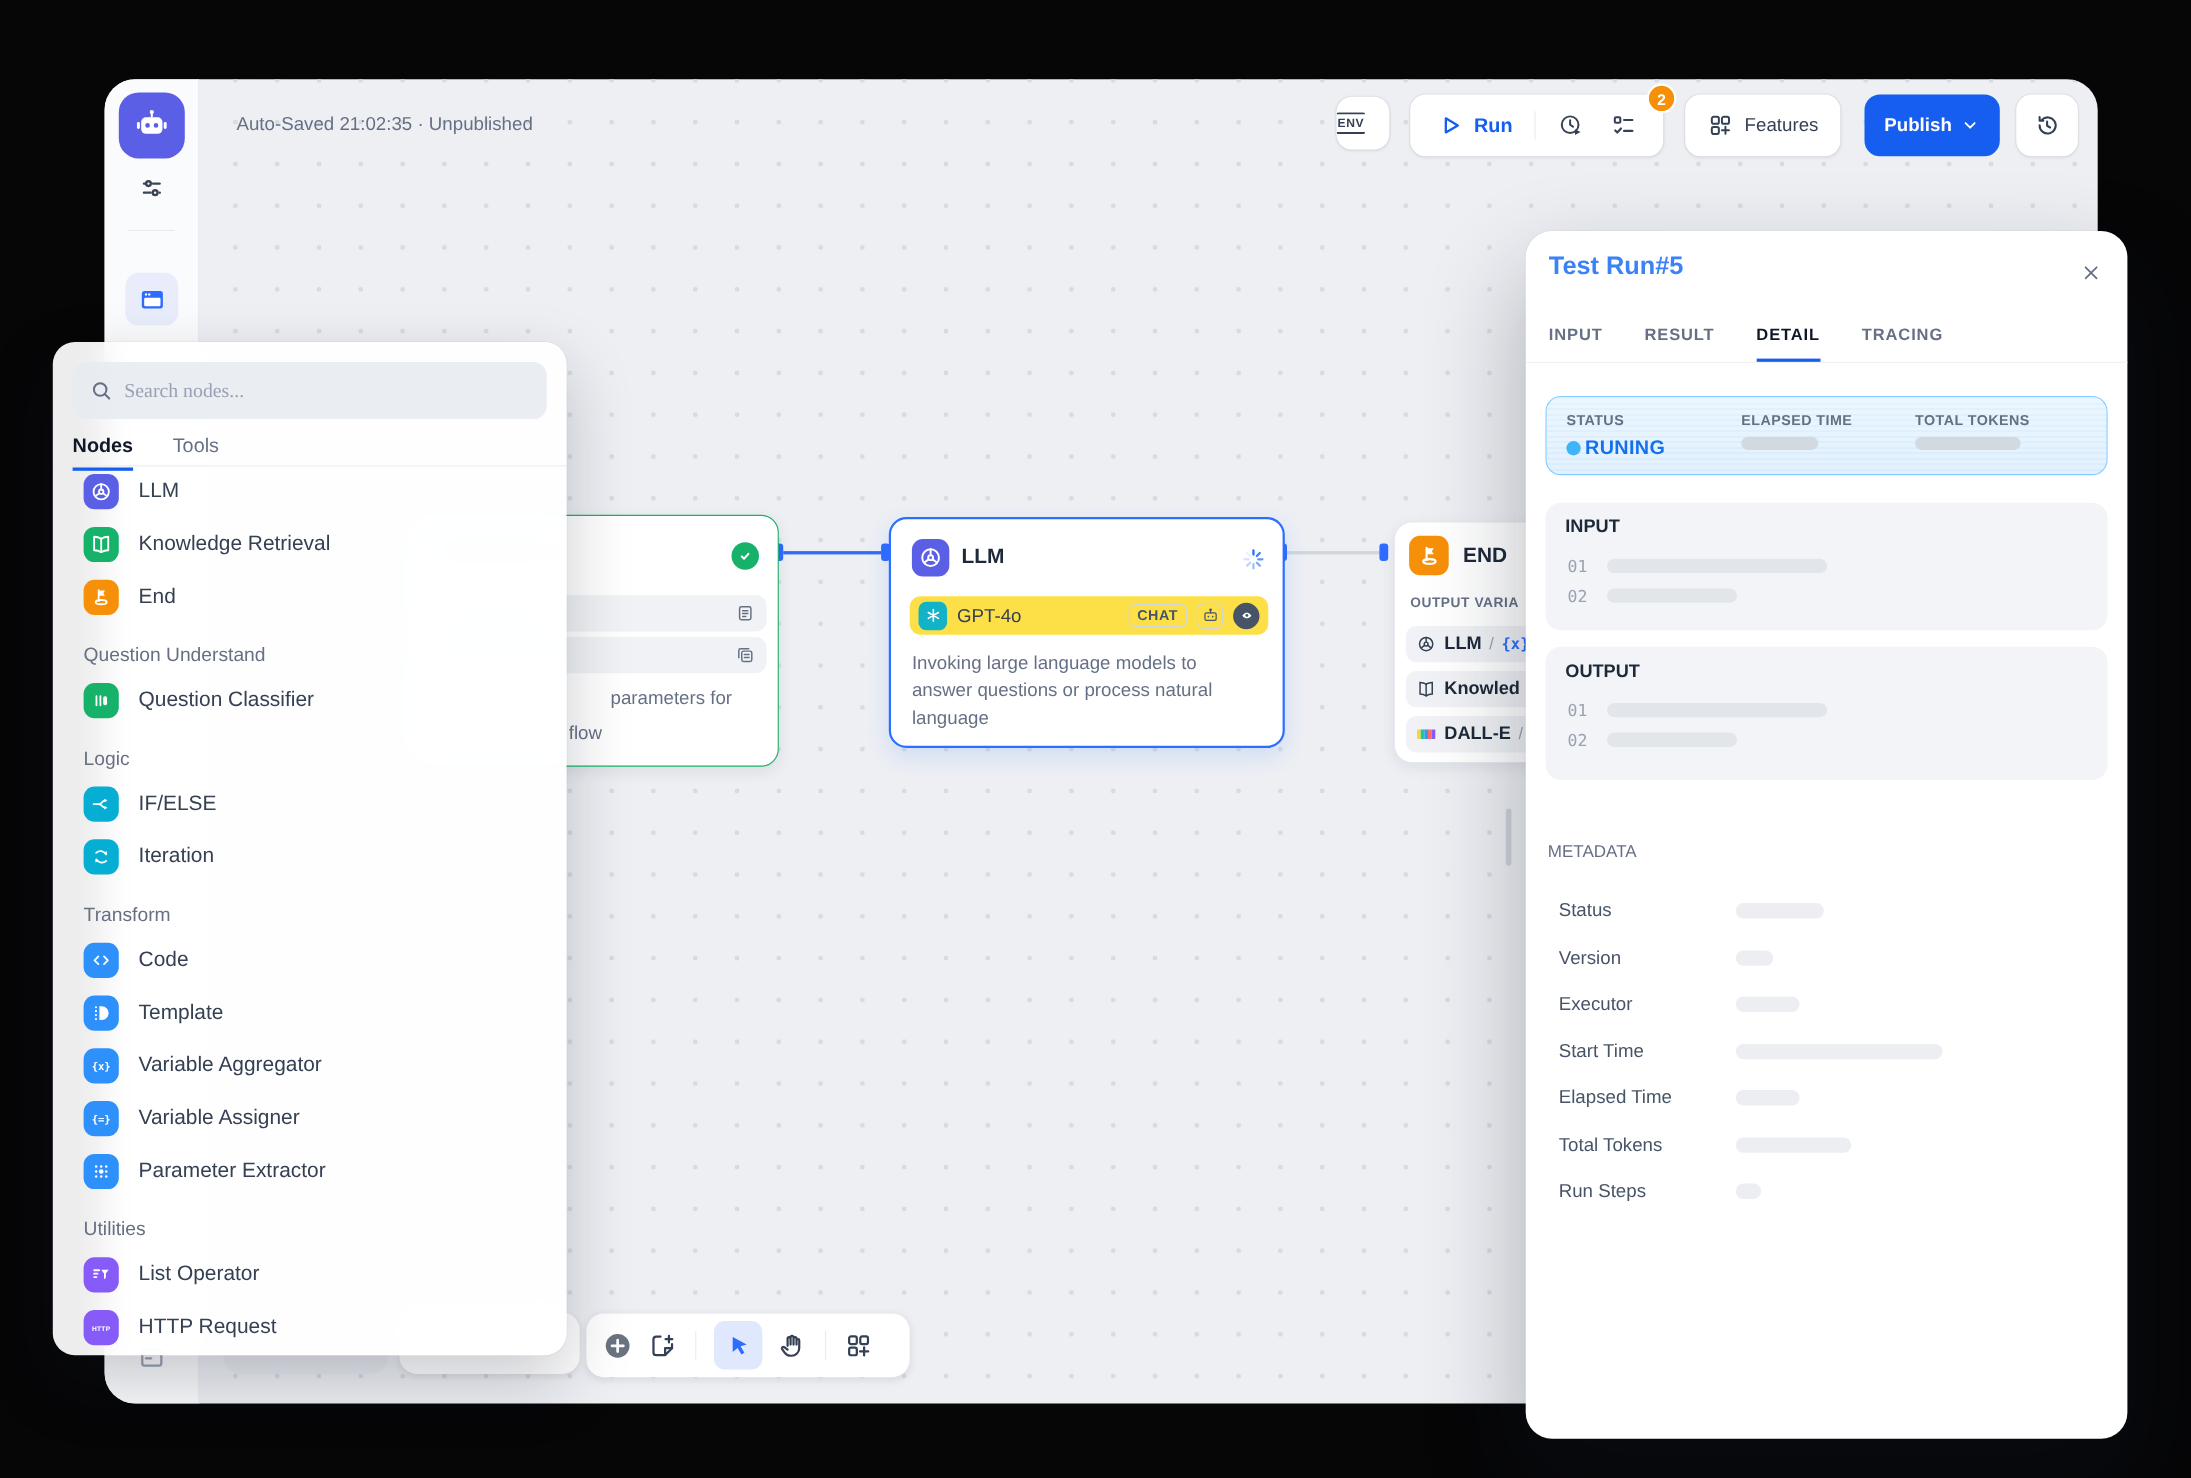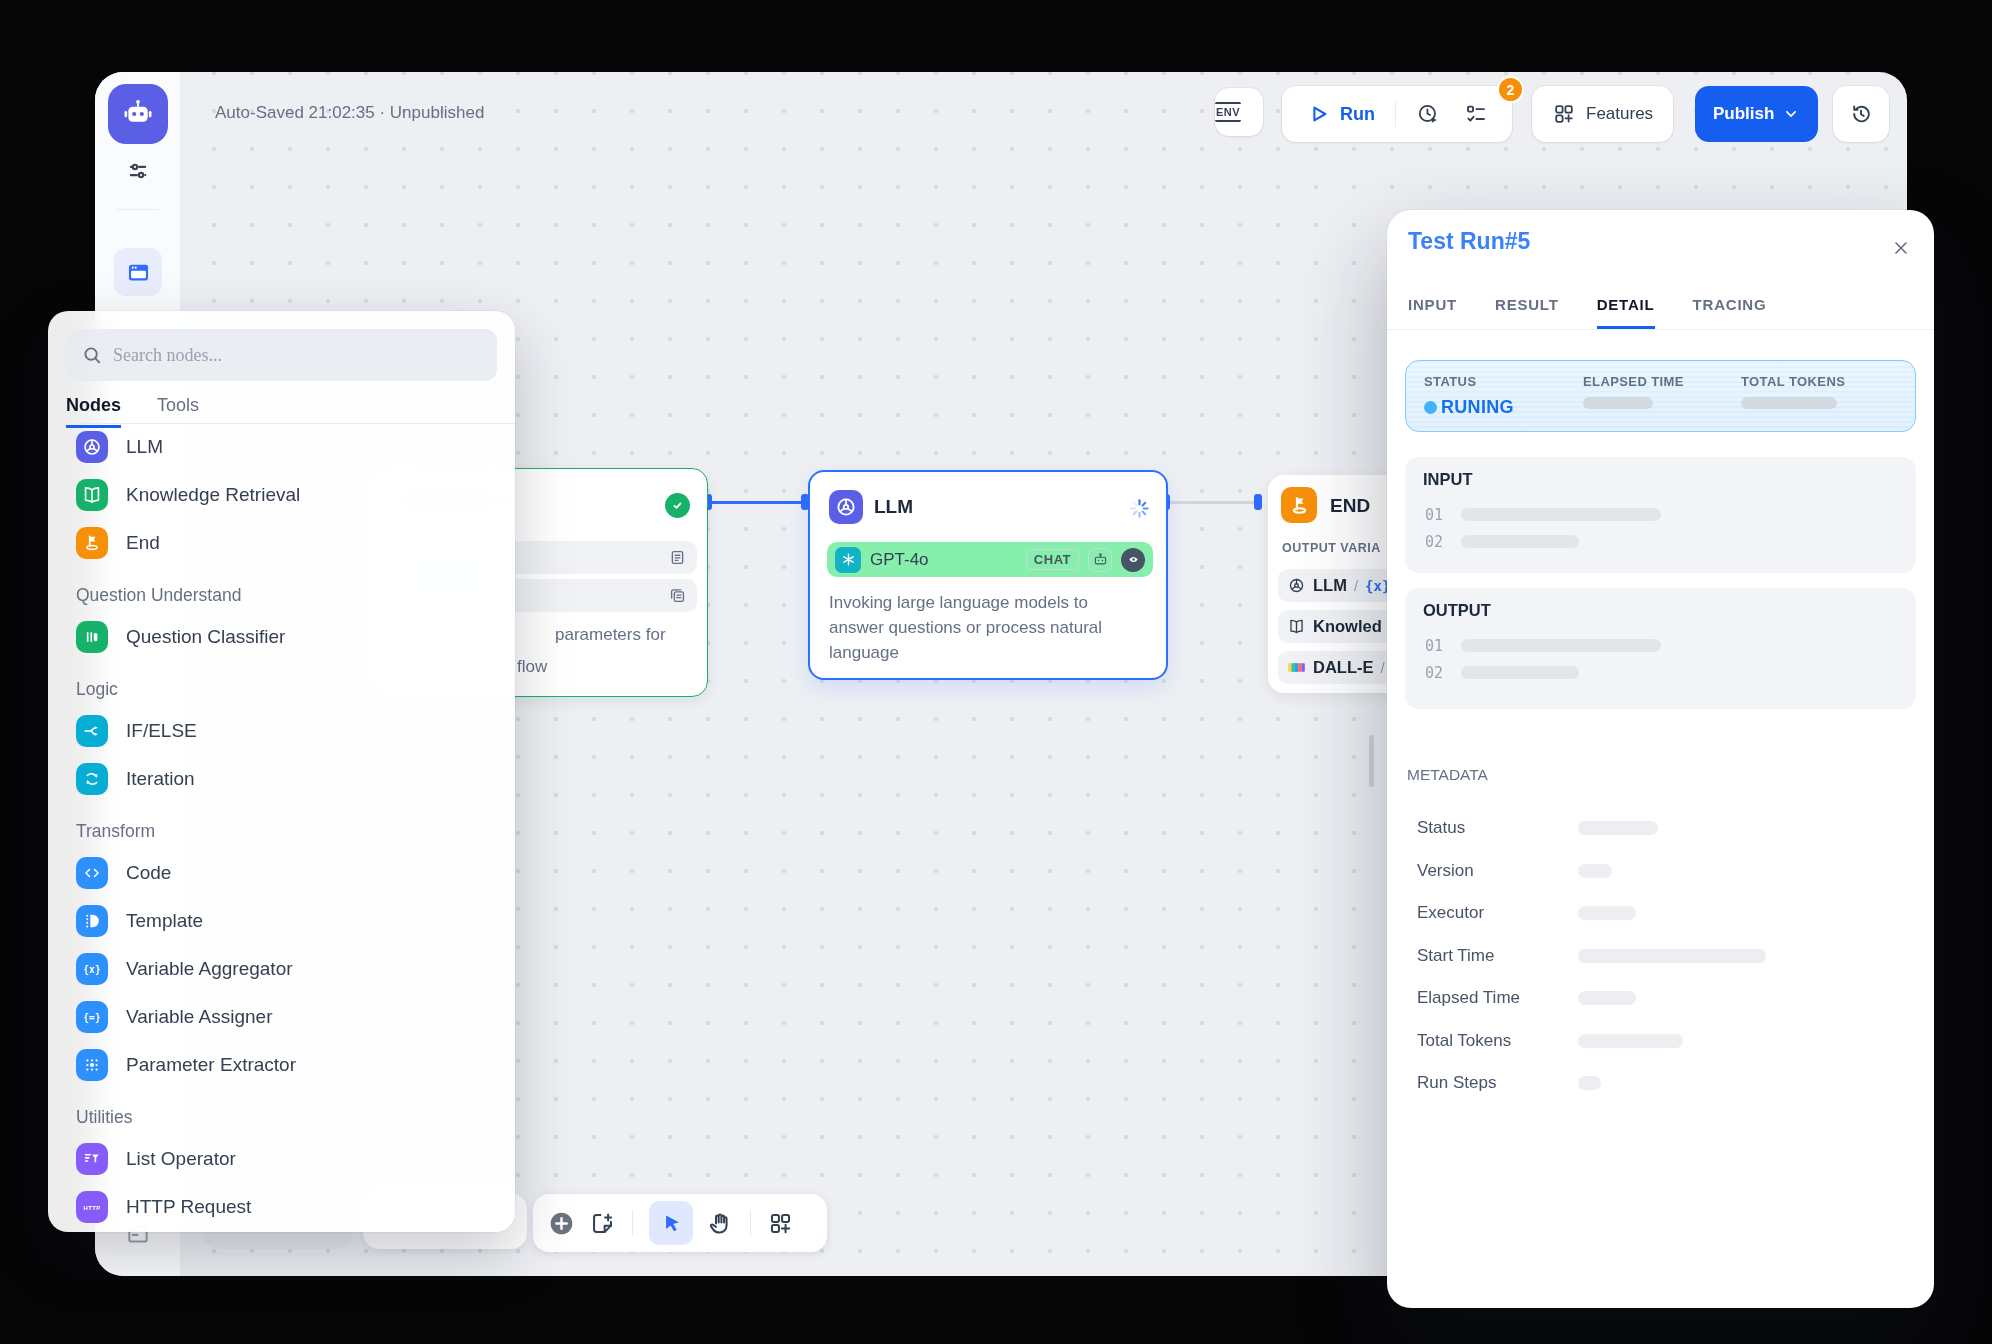--- a/index.html
+++ b/index.html
@@ -61,21 +61,21 @@
   .start-desc { position:absolute; font-size:17px; color:#667085; }
   #llm-node { left:713px; top:398px; width:360px; height:210px; border:2px solid #2970ff;
     box-shadow:0 8px 20px rgba(41,112,255,.14); }
   .node-head-ic { position:absolute; border-radius:10px; display:flex; align-items:center; justify-content:center; }
   #llm-ic { left:19px; top:18px; width:34px; height:34px; background:#5b5fe6; }
   #llm-ic svg { width:24px; height:24px; }
   #llm-title { position:absolute; left:64px; top:24px; font-size:19px; font-weight:700; color:#1d2939; }
   #llm-spinner { position:absolute; left:318px; top:25px; width:23px; height:23px; color:#2970ff; animation:spin 1s steps(8) infinite; }
   @keyframes spin { to { transform:rotate(360deg);} }
   #model-pill { position:absolute; left:17px; top:70px; width:326px; height:35px; border-radius:10px;
-    background:#86efac; display:flex; align-items:center; padding:0 8px; gap:9px; }
+    background:#fde047; display:flex; align-items:center; padding:0 8px; gap:9px; }
   #openai-ic { width:26px; height:26px; border-radius:7px; background:#12b3c7; display:flex; align-items:center; justify-content:center; }
   #openai-ic svg { width:17px; height:17px; }
   #model-name { font-size:17px; font-weight:500; color:#344054; flex:1; }
   #chat-badge { border:1.5px solid #d0d5dd; border-radius:6px; padding:2px 7px; font-size:13px;
     font-weight:700; letter-spacing:.5px; color:#475467; background:#fff0; }
   .mini-badge { width:24px; height:24px; border-radius:7px; border:1.5px solid #d0d5dd;
     display:flex; align-items:center; justify-content:center; color:#475467; }
   .mini-badge svg { width:17px; height:17px; }
   #eye-badge { border:none; border-radius:50%; background:#475467; }
   #llm-desc { position:absolute; left:19px; top:118px; width:296px; font-size:17px; line-height:25px; color:#667085; }

